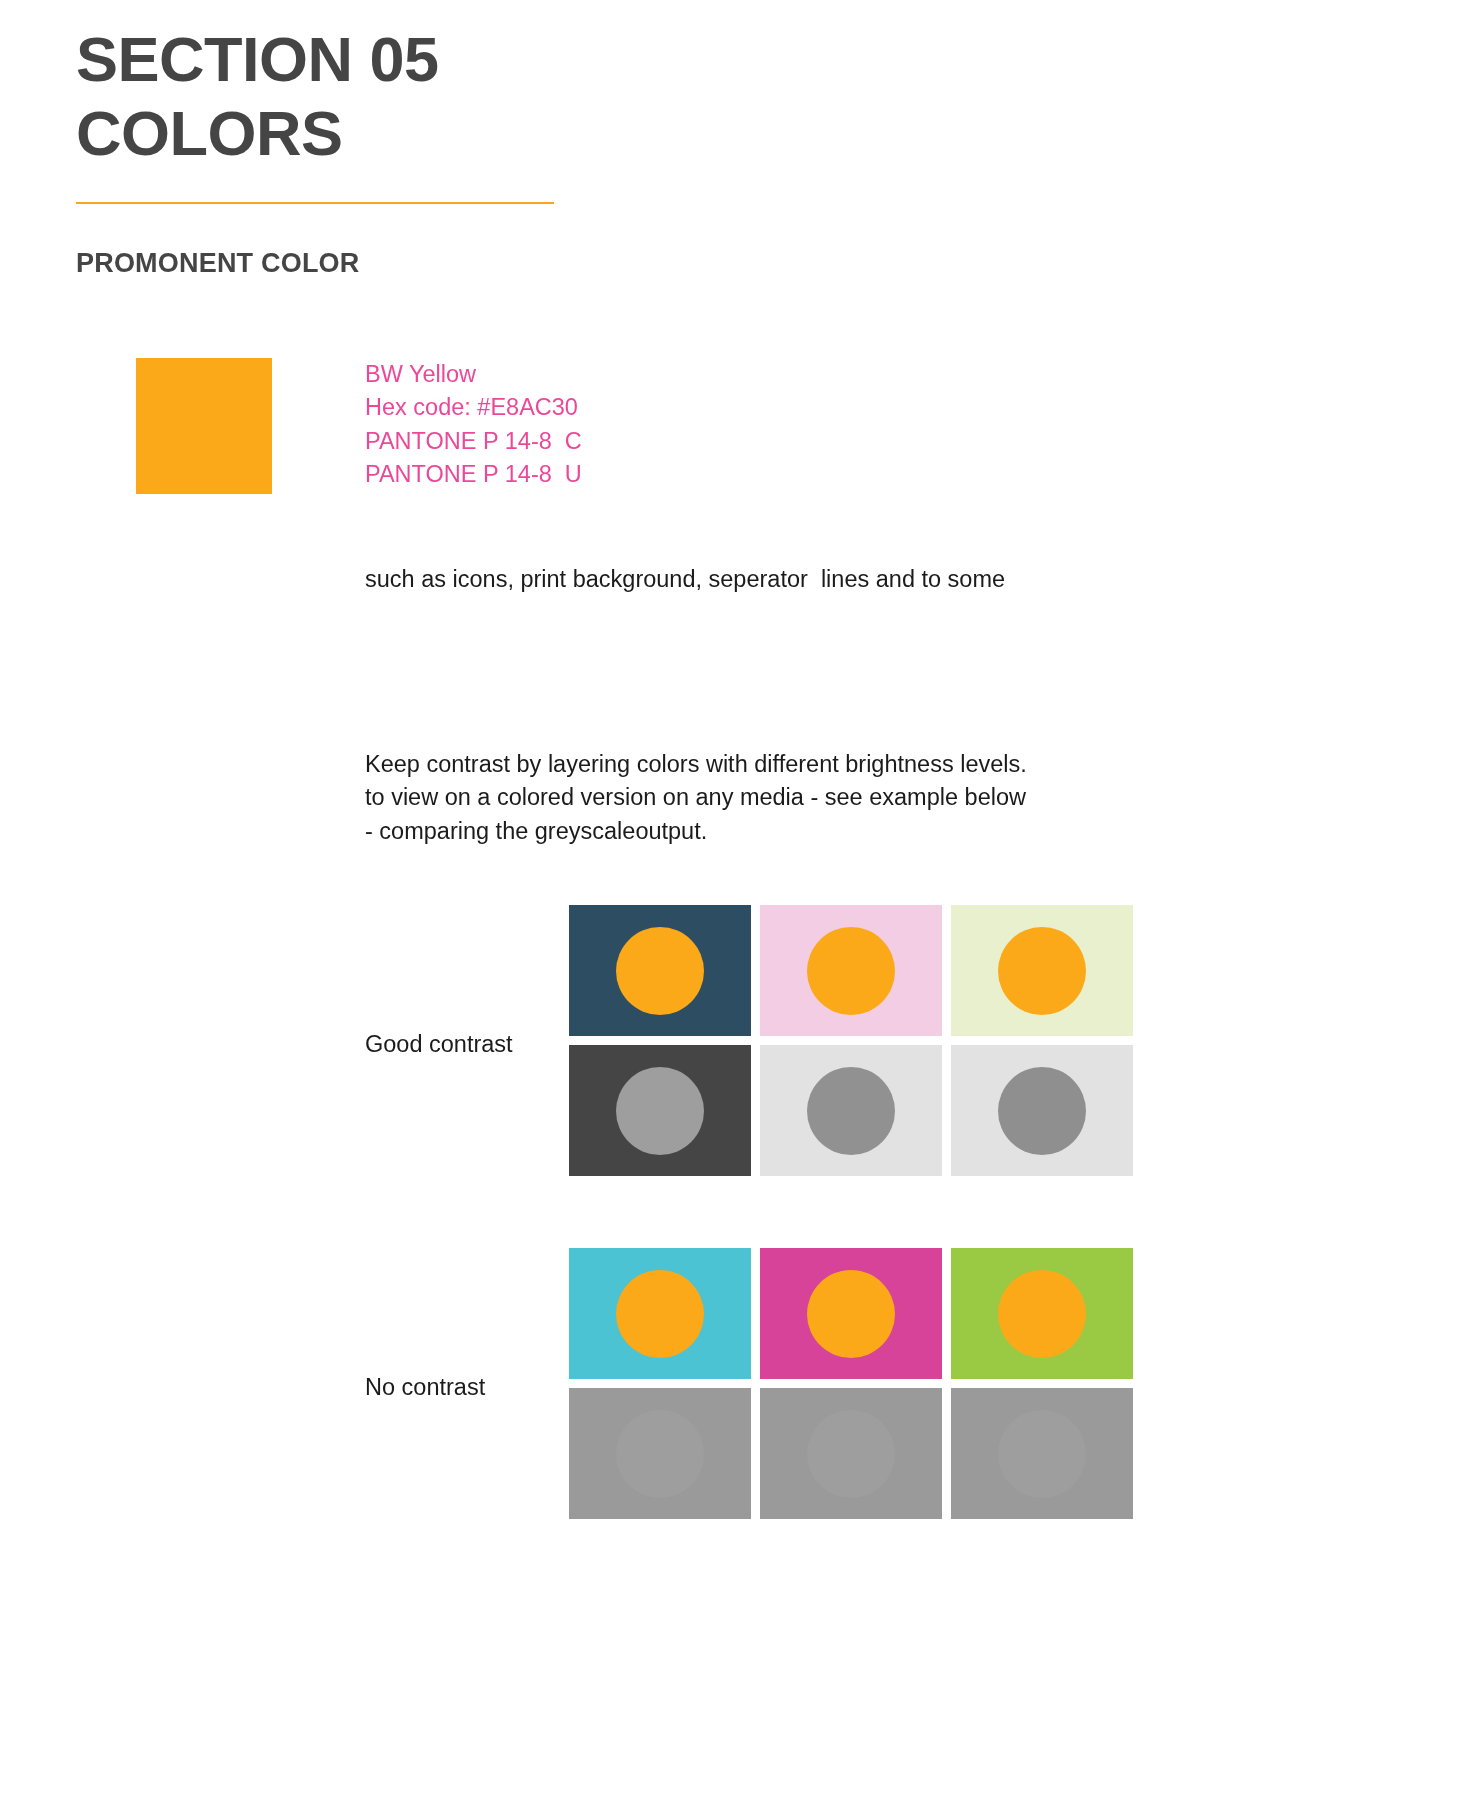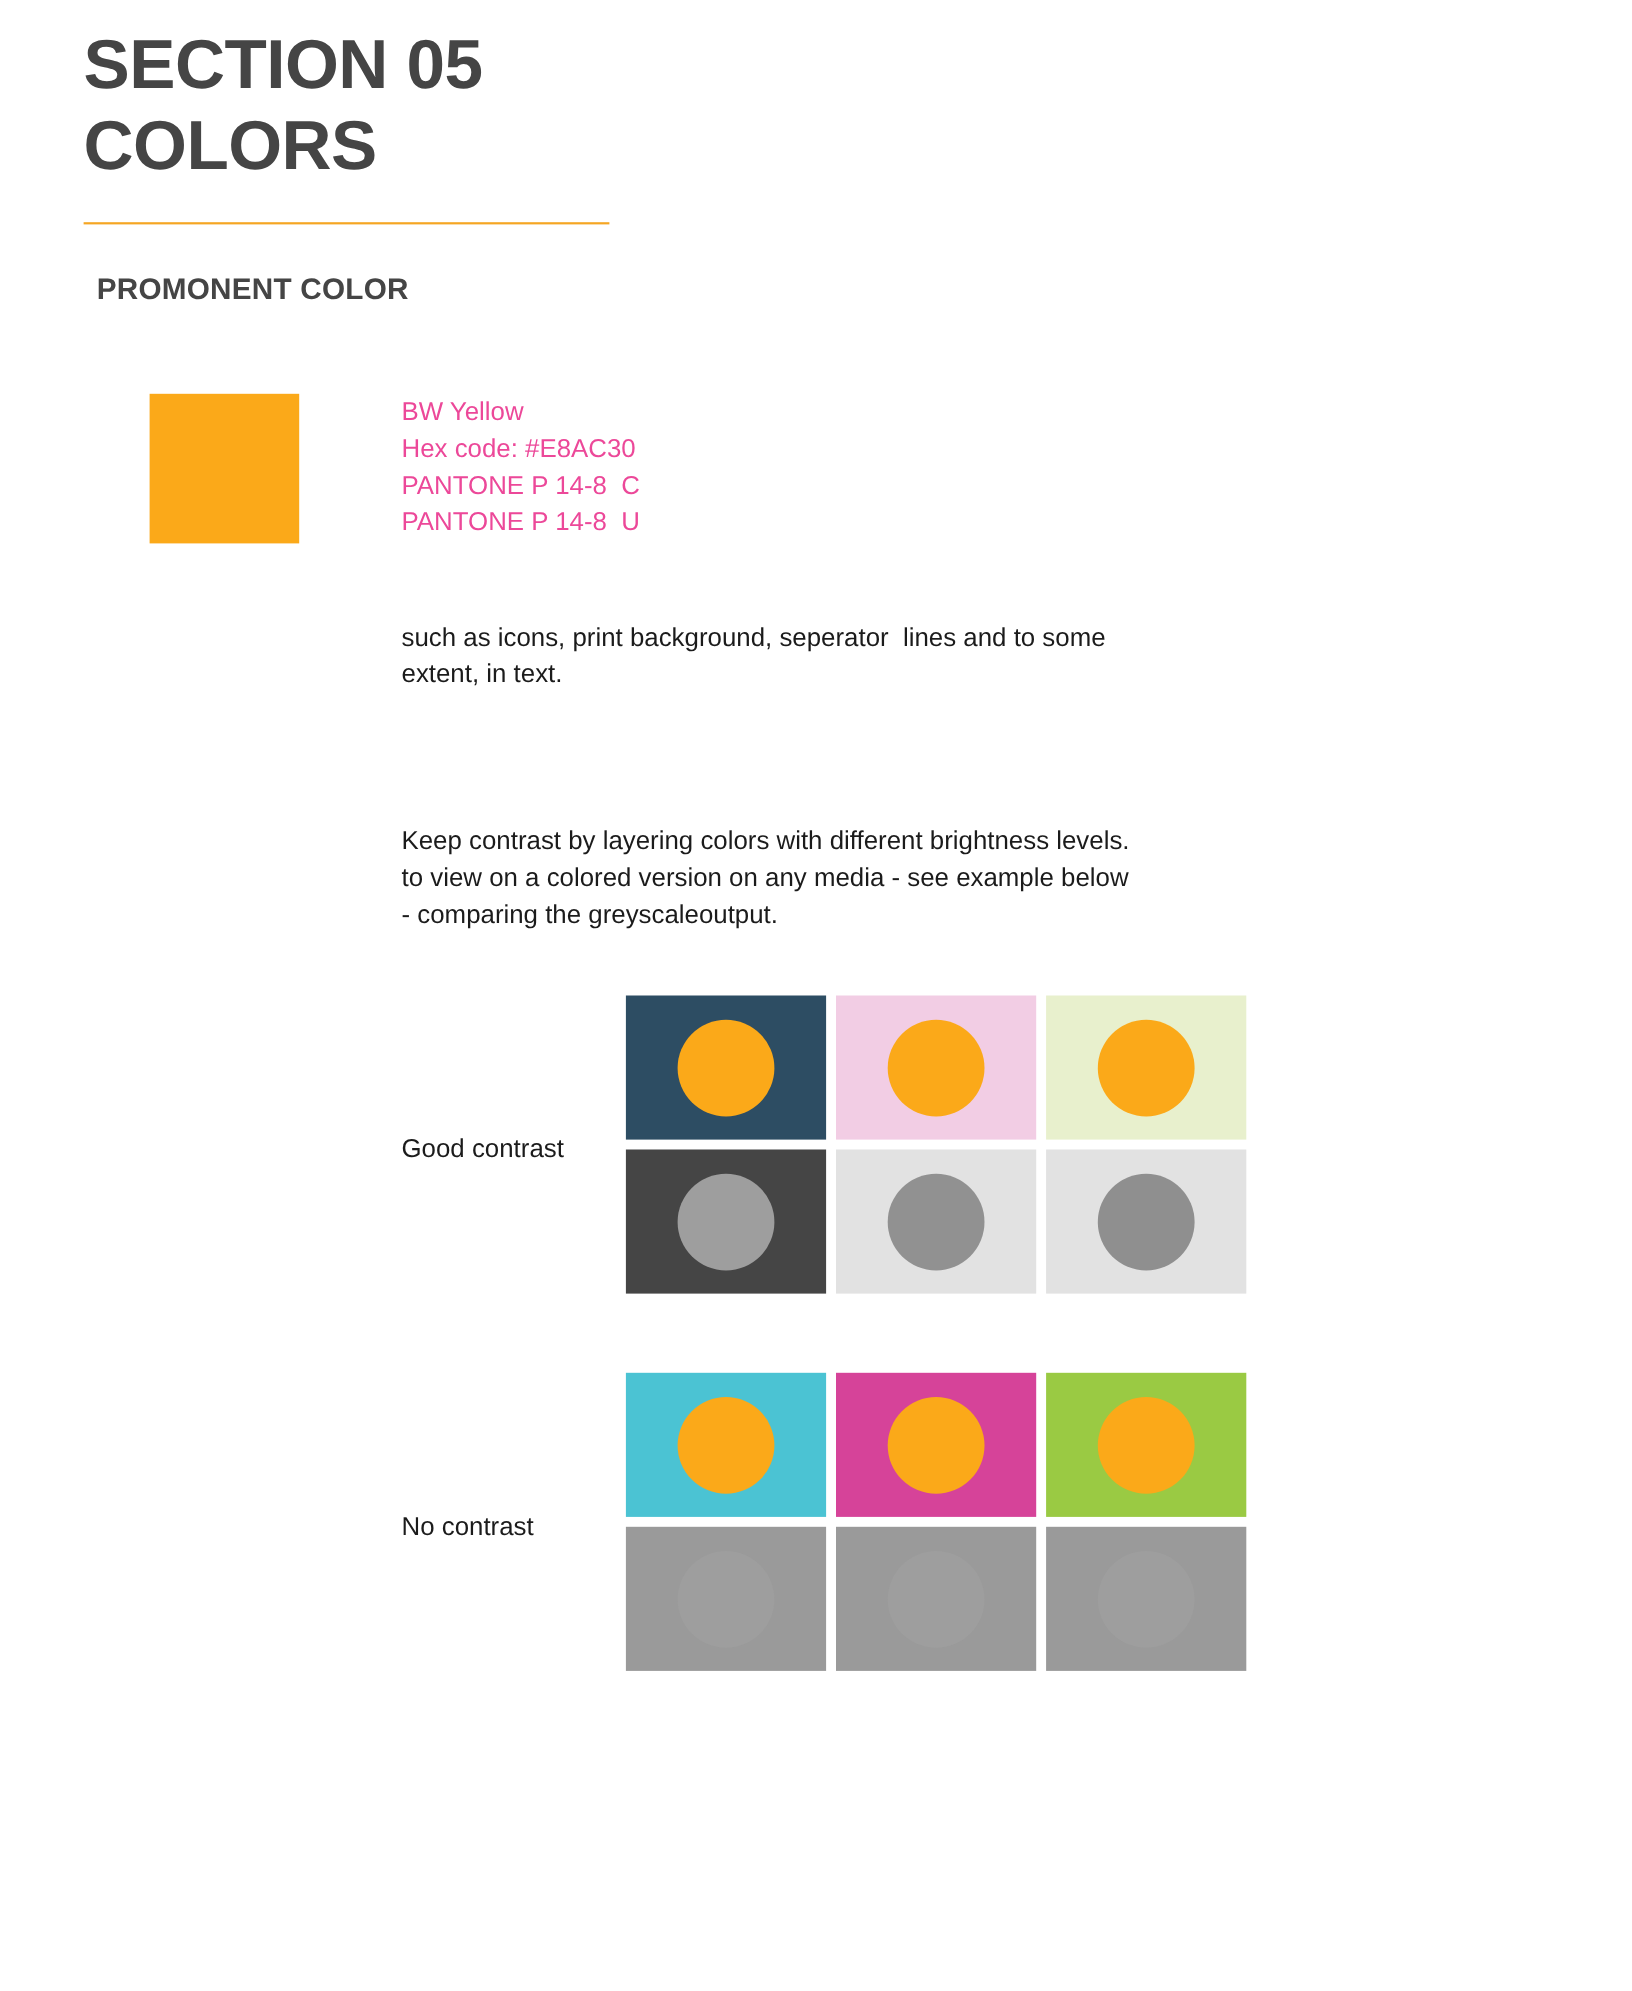--- a/index.html
+++ b/index.html
@@ -37,21 +37,21 @@
     position: absolute;
     left: 76px;
     top: 202px;
     width: 478px;
     height: 2px;
     background: #F5A623;
   }
 
   .subheading {
     position: absolute;
-    left: 88px;
+    left: 76px;
     top: 248px;
     font-size: 27px;
     font-weight: bold;
     letter-spacing: 0.2px;
     color: #454545;
     text-align: right;
   }
 
   
   .swatch-block {
@@ -150,21 +150,20 @@
 
   <div class="spec-list">
     <span class="spec-line">BW Yellow</span>
     <span class="spec-line">Hex code: #E8AC30</span>
     <span class="spec-line">PANTONE P 14-8  C</span>
     <span class="spec-line">PANTONE P 14-8  U</span>
   </div>
 
   <p class="body-copy para-1">
     <span class="copy-line">such as icons, print background, seperator  lines and to some</span>
-    <span class="copy-line">extent, in text.</span>
   </p>
 
   <p class="body-copy para-2">
     <span class="copy-line">Keep contrast by layering colors with different brightness levels.</span>
     <span class="copy-line">to view on a colored version on any media - see example below</span>
     <span class="copy-line">- comparing the greyscaleoutput.</span>
   </p>
 
   <div class="contrast-group" id="group-good">
     <div class="group-label">Good contrast</div>

